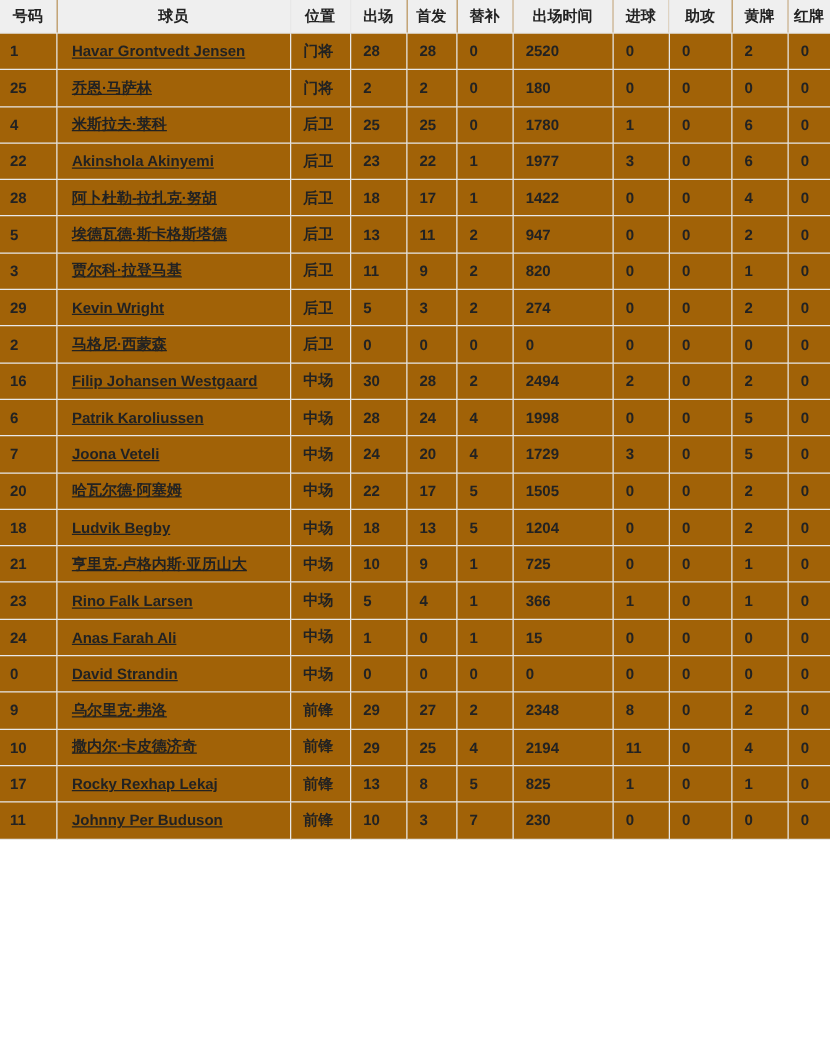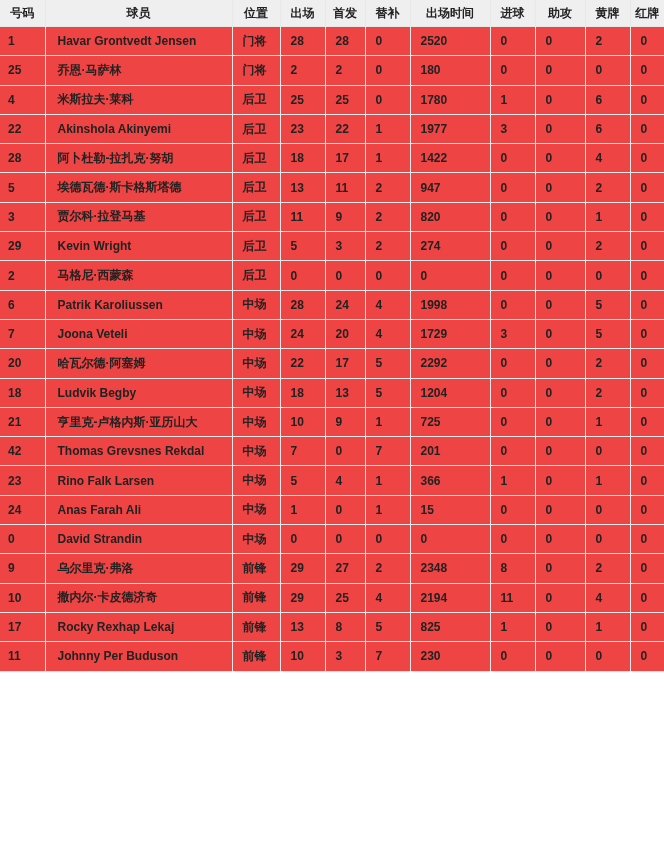--- a/index.html
+++ b/index.html
@@ -9,21 +9,21 @@
     width: 664px;
     font-family: "Liberation Sans", "DejaVu Sans", sans-serif;
   }
   table.stats {
     width: 664px;
     table-layout: fixed;
     border-collapse: collapse;
     font-size: 12px;
     font-weight: 700;
     color: #222222;
-    background: #ef4444;
+    background: #a16207;
   }
   col.c0 { width: 45px; }
   col.c1 { width: 187px; }
   col.c2 { width: 48px; }
   col.c3 { width: 45px; }
   col.c4 { width: 40px; }
   col.c5 { width: 45px; }
   col.c6 { width: 80px; }
   col.c7 { width: 45px; }
   col.c8 { width: 50px; }
@@ -44,21 +44,21 @@
     height: 26px;
     text-align: center;
     padding: 0 2px;
   }
   tbody td {
     height: 28.3px;
     text-align: left;
     padding: 0 2px 0 10px;
   }
   tbody td:nth-child(1) { padding-left: 8px; }
-  tbody td:nth-child(2) { padding-left: 12px; }
+  tbody td:nth-child(2) { padding-left: 12px; text-decoration: underline; }
 </style>
 </head>
 <body>
 
 <table class="stats">
   <colgroup>
     <col class="c0">
       <col class="c1">
       <col class="c2">
       <col class="c3">
@@ -197,20 +197,33 @@
         <td>0</td>
         <td>0</td>
         <td>0</td>
         <td>0</td>
         <td>0</td>
         <td>0</td>
         <td>0</td>
         <td>0</td>
       </tr>
       <tr>
+        <td>16</td>
+        <td>Filip Johansen Westgaard</td>
+        <td>中场</td>
+        <td>30</td>
+        <td>28</td>
+        <td>2</td>
+        <td>2494</td>
+        <td>2</td>
+        <td>0</td>
+        <td>2</td>
+        <td>0</td>
+      </tr>
+      <tr>
         <td>6</td>
         <td>Patrik Karoliussen</td>
         <td>中场</td>
         <td>28</td>
         <td>24</td>
         <td>4</td>
         <td>1998</td>
         <td>0</td>
         <td>0</td>
         <td>5</td>
@@ -229,21 +242,21 @@
         <td>5</td>
         <td>0</td>
       </tr>
       <tr>
         <td>20</td>
         <td>哈瓦尔德·阿塞姆</td>
         <td>中场</td>
         <td>22</td>
         <td>17</td>
         <td>5</td>
-        <td>2292</td>
+        <td>1505</td>
         <td>0</td>
         <td>0</td>
         <td>2</td>
         <td>0</td>
       </tr>
       <tr>
         <td>18</td>
         <td>Ludvik Begby</td>
         <td>中场</td>
         <td>18</td>
@@ -259,33 +272,20 @@
         <td>21</td>
         <td>亨里克-卢格内斯·亚历山大</td>
         <td>中场</td>
         <td>10</td>
         <td>9</td>
         <td>1</td>
         <td>725</td>
         <td>0</td>
         <td>0</td>
         <td>1</td>
-        <td>0</td>
-      </tr>
-      <tr>
-        <td>42</td>
-        <td>Thomas Grevsnes Rekdal</td>
-        <td>中场</td>
-        <td>7</td>
-        <td>0</td>
-        <td>7</td>
-        <td>201</td>
-        <td>0</td>
-        <td>0</td>
-        <td>0</td>
         <td>0</td>
       </tr>
       <tr>
         <td>23</td>
         <td>Rino Falk Larsen</td>
         <td>中场</td>
         <td>5</td>
         <td>4</td>
         <td>1</td>
         <td>366</td>

